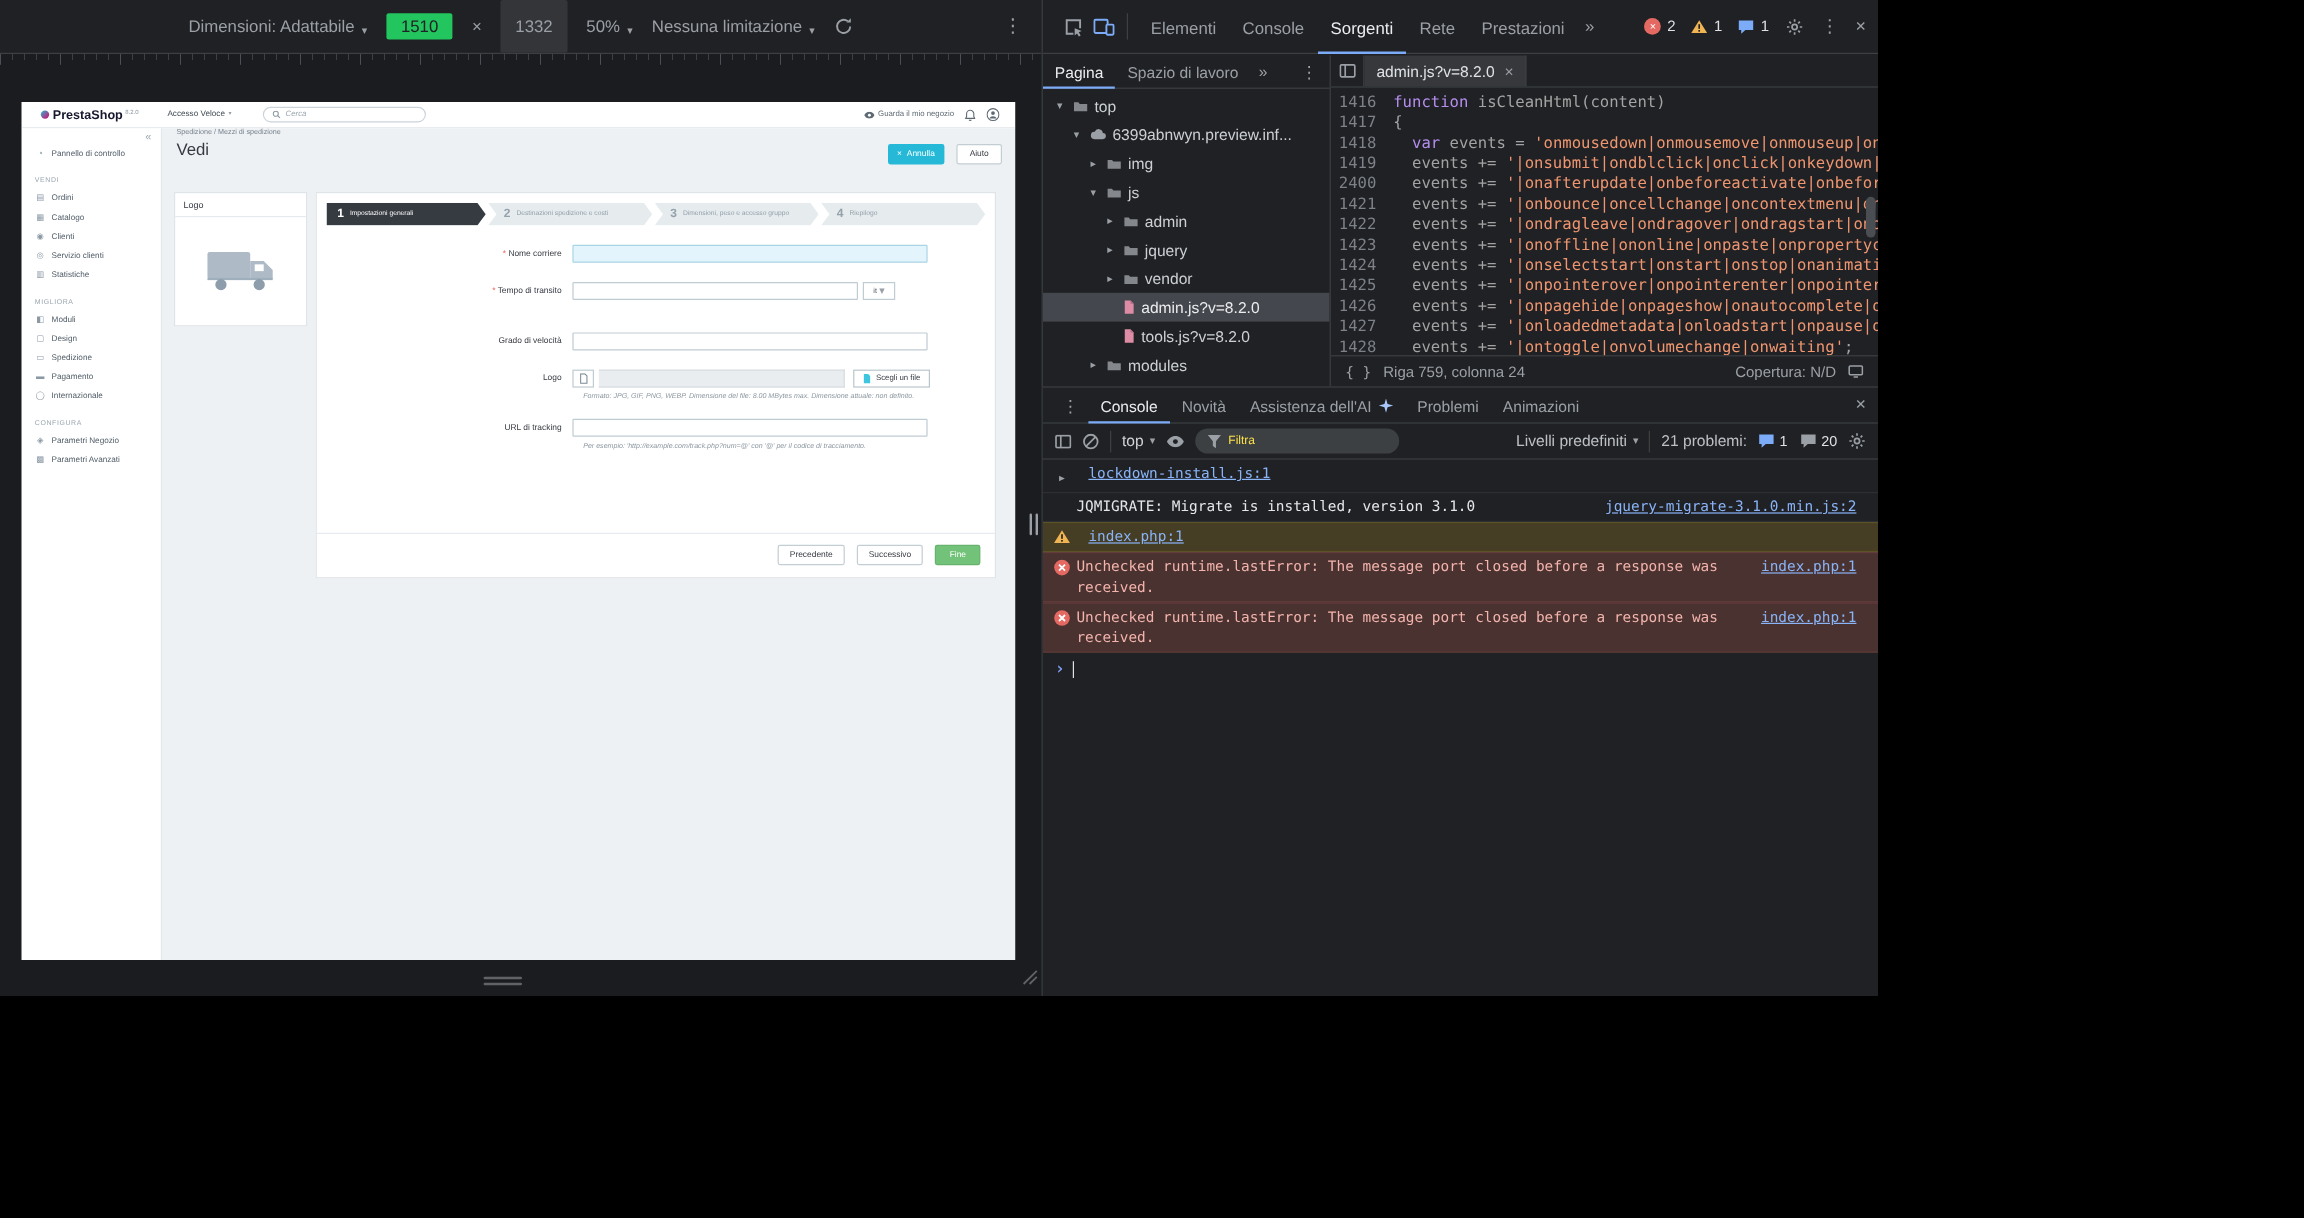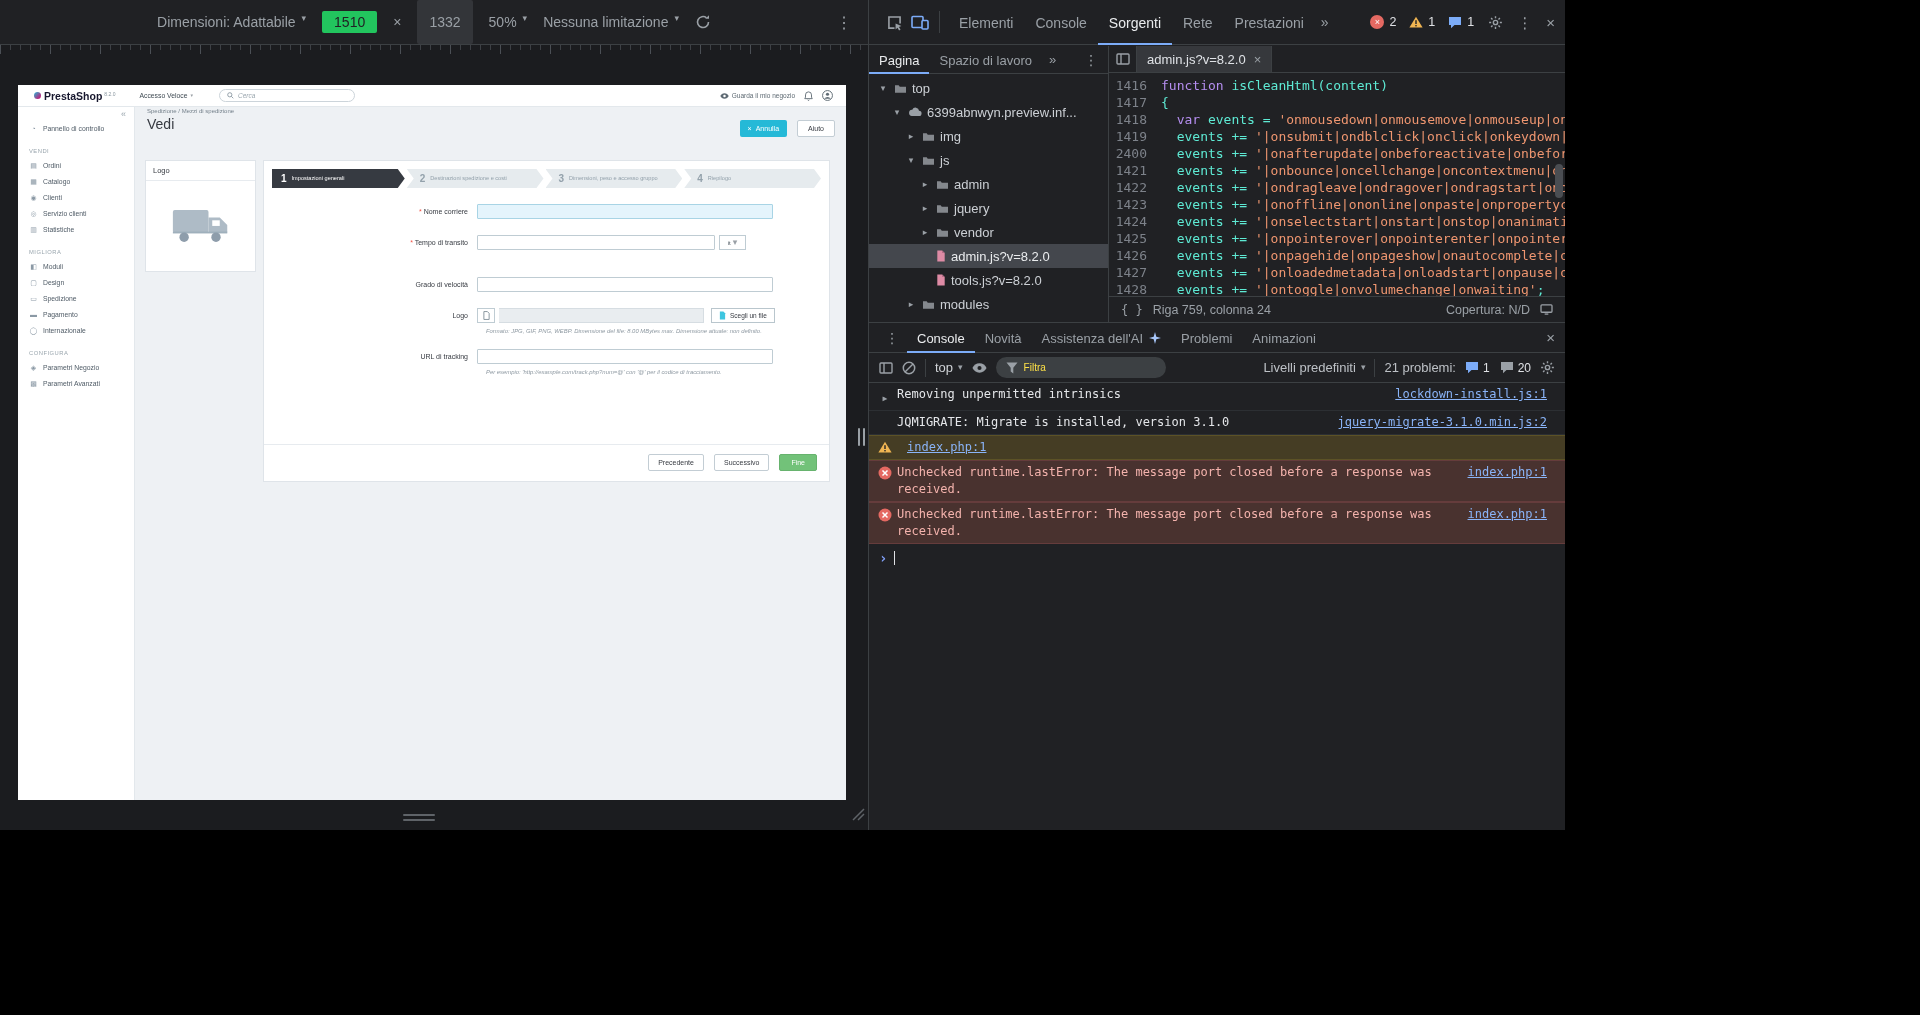--- a/index.html
+++ b/index.html
@@ -8,21 +8,21 @@
   .window{position:absolute;left:0;top:0;width:1565px;height:830px;background:#202124}
   .ic{display:inline-flex;align-items:center;justify-content:center;line-height:1;font-style:normal}
   .ic svg{display:block}
   .spacer{flex:1}
 
   
   .emu{position:absolute;left:0;top:0;width:868px;height:830px}
   .emu-bar{position:absolute;left:0;top:0;width:868px;height:45px;background:#202124;
     border-bottom:1px solid #3c4043;display:flex;align-items:center;justify-content:center;
     gap:16px;color:#9aa0a6;font-size:14px}
-  .emu-item{display:flex;align-items:flex-start;gap:6px;cursor:default;white-space:nowrap}
+  .emu-item{display:flex;align-items:flex-end;gap:6px;cursor:default;white-space:nowrap}
   .caret{font-size:9px;color:#9aa0a6}
   .emu-w{background:#22c55e;color:#202124;padding:3px 12px;border-radius:2px;font-size:14px}
   .emu-h{background:#333539;color:#9aa0a6;padding:14px 12px;border-radius:2px;font-size:14px}
   .emu-x{color:#9aa0a6}
   .emu-dots{position:absolute;right:10px;top:0;height:45px;display:flex;align-items:center;
     color:#9aa0a6;font-size:16px;padding:0 6px}
   .devarea{position:absolute;left:0;top:45px;width:868px;height:785px;background:#1b1c1f;overflow:hidden}
   .ruler-a{position:absolute;left:0;top:0;width:100%;height:5px;
     background:repeating-linear-gradient(90deg,#3d4045 0 1px,transparent 1px 10px)}
   .ruler-b{position:absolute;left:0;top:0;width:100%;height:9px;
@@ -124,21 +124,21 @@
   .ed-tabs{height:27px;border-bottom:1px solid #3c4043;display:flex;align-items:stretch}
   .ed-navbtn{width:28px;display:flex;align-items:center;justify-content:center;border-right:1px solid #3c4043}
   .ed-tab{display:flex;align-items:center;gap:8px;padding:0 10px;background:#36383c;color:#dfe2e6;
     font-size:13px;border-right:1px solid #3c4043}
   .tab-x{color:#9aa0a6;font-size:13px}
   .ed-code{flex:1;overflow:hidden;position:relative;font-family:"DejaVu Sans Mono",monospace;
     font-size:13px;padding-top:4px}
   .cline{display:flex;height:17px;line-height:17px;white-space:pre}
   .lnum{width:52px;min-width:52px;text-align:right;padding-right:14px;color:#7d828a}
   .ltxt{color:#e8eaed}
-  .tk-kw{color:#b58ef0}.tk-str{color:#ef9670}.tk-pl{color:#5eead4}
+  .tk-kw{color:#b58ef0}.tk-str{color:#ef9670}.tk-pl{color:#a3a3a3}
   .ed-scroll{position:absolute;right:2px;top:34px;width:8px;height:200px}
   .ed-scroll i{position:absolute;top:42%;left:0;width:8px;height:34px;background:#4a4d52;border-radius:4px}
   .ed-status{height:26px;border-top:1px solid #3c4043;display:flex;align-items:center;gap:10px;
     padding:0 12px;font-size:12.5px;color:#9aa0a6}
   .braces{font-family:"DejaVu Sans Mono",monospace;font-size:12px;color:#9aa0a6}
 
   .console{position:absolute;top:322px;left:0;bottom:0;right:0;border-top:1px solid #3c4043;
     display:flex;flex-direction:column;background:#202124}
   .con-tabs{height:30px;display:flex;align-items:center;border-bottom:1px solid #3c4043;padding:0 8px;position:relative}
   .con-menu{font-size:14px;color:#9aa0a6;padding:0 8px}
@@ -723,21 +723,20 @@
               <g stroke="#9aa0a6" stroke-width="1.5" fill="none">
                 <circle cx="8" cy="8" r="2.3"></circle>
                 <path d="M8 1.2v2.2M8 12.6v2.2M1.2 8h2.2M12.6 8h2.2M3.3 3.3l1.5 1.5M11.2 11.2l1.5 1.5M12.7 3.3l-1.5 1.5M4.8 11.2l-1.5 1.5"></path>
               </g>
             </svg>
           </span>
       </div>
       <div class="con-msgs" id="con-msgs">
           <div class="crow lvl-log">
             <span class="cexp">▶</span>
-            <span class="ctext">Removing unpermitted intrinsics</span>
             <span class="csrc">lockdown-install.js:1</span>
           </div>
           <div class="crow lvl-log">
             <span class="cexp"></span>
             <span class="ctext">JQMIGRATE: Migrate is installed, version 3.1.0</span>
             <span class="csrc">jquery-migrate-3.1.0.min.js:2</span>
           </div>
           <div class="crow lvl-warning">
             <span class="ic ">
               <svg width="14" height="12" viewBox="0 0 14 12">

